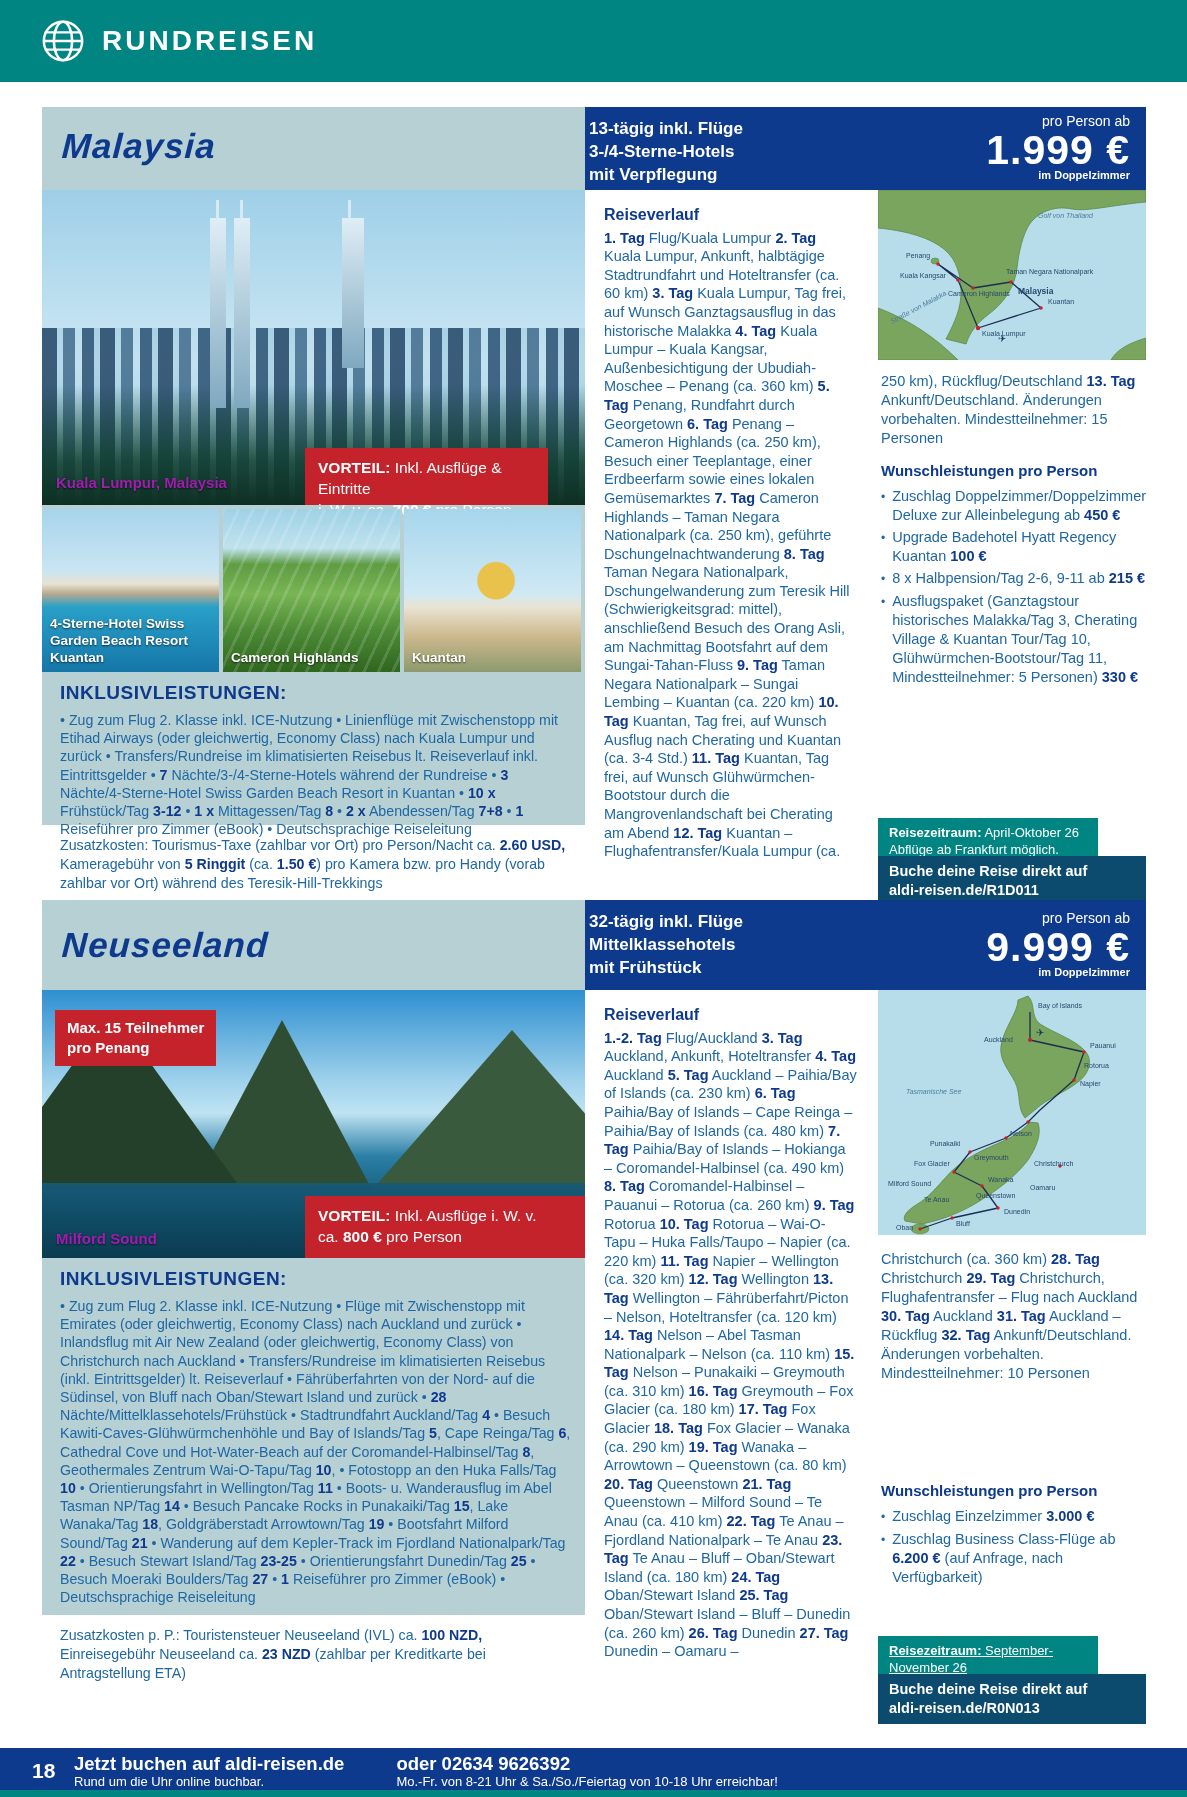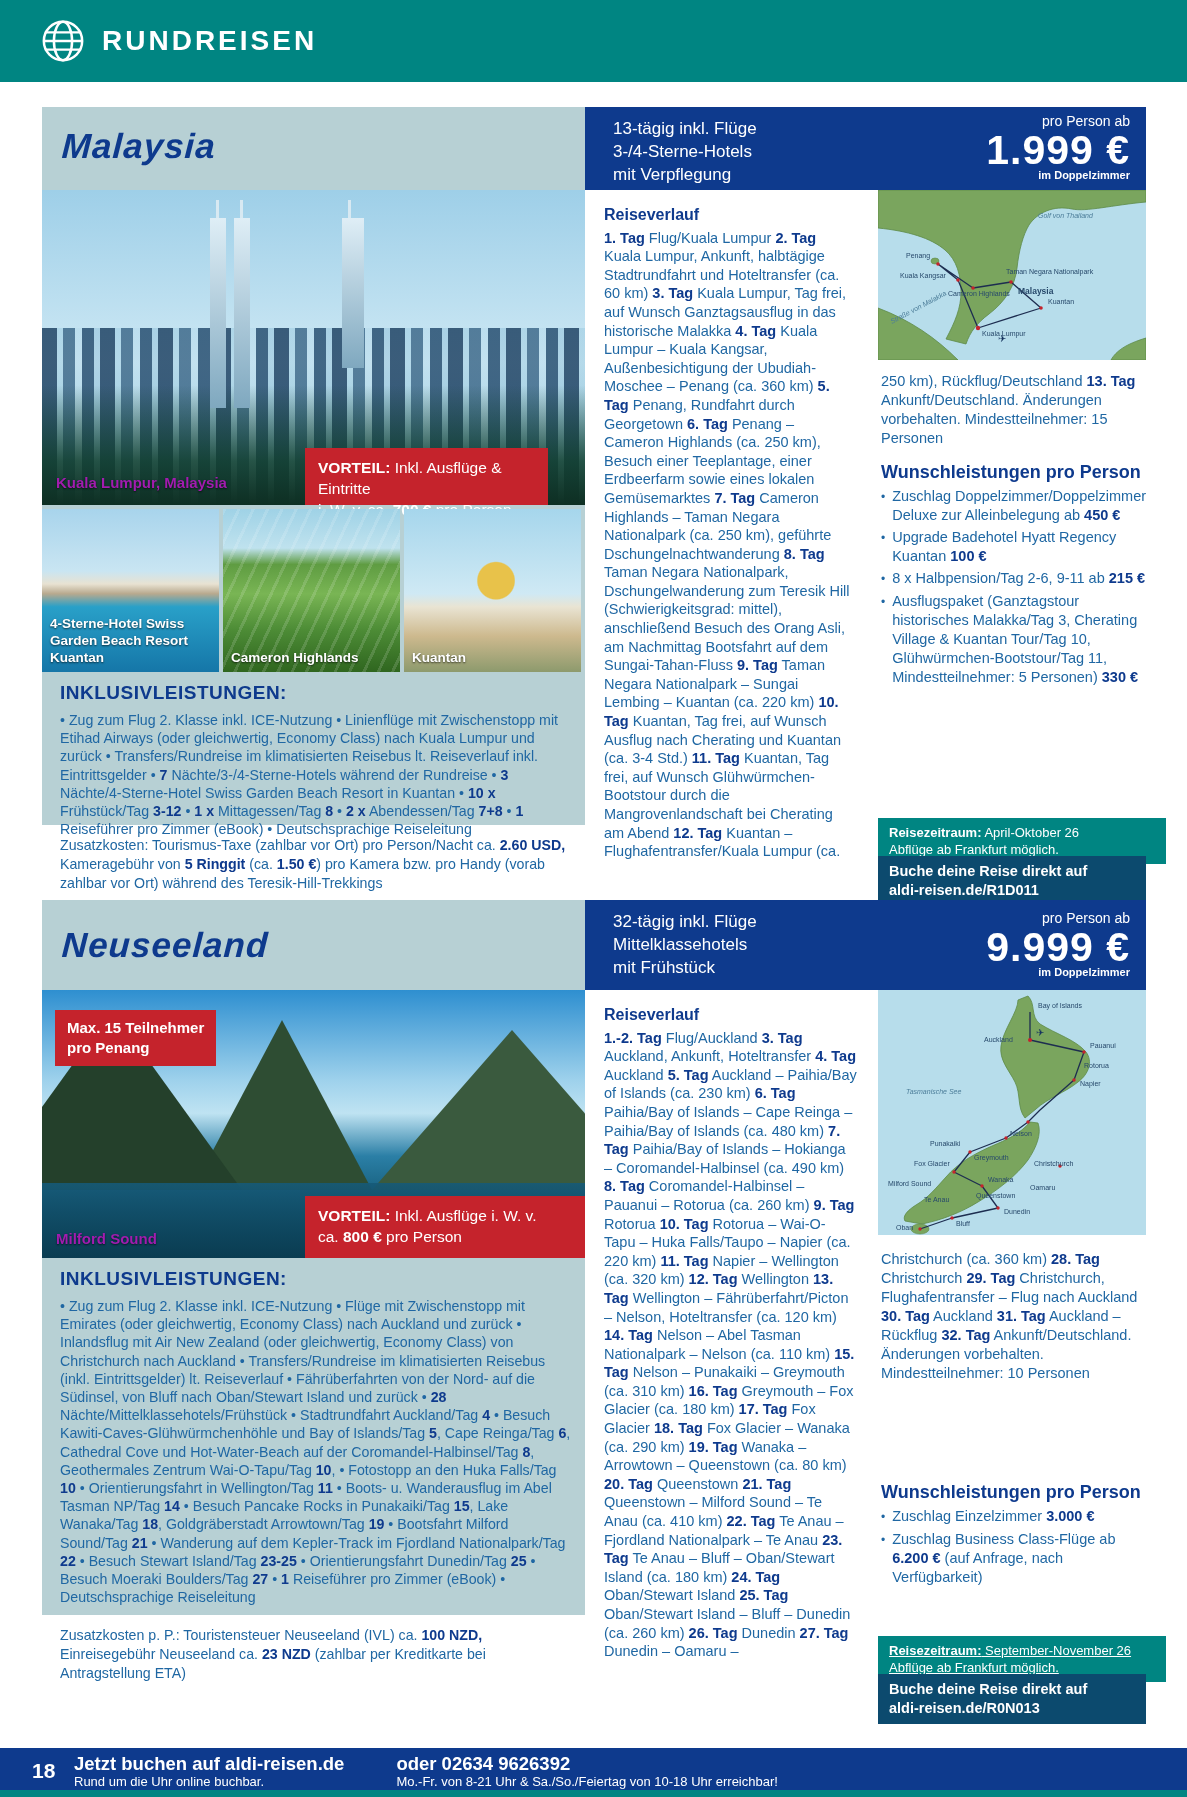--- a/index.html
+++ b/index.html
@@ -8,21 +8,21 @@
   #page { position:relative; width:1187px; height:1797px; background:#ffffff; margin:0 auto; overflow:hidden; }
 
   
   .topbar { position:absolute; left:0; top:0; width:1187px; height:82px; background:#008582; display:flex; align-items:center; padding-left:40px; }
   .globe { width:46px; height:46px; margin-right:16px; }
   .brand { color:#fff; font-size:28px; font-weight:700; letter-spacing:3px; }
 
   
   .panel { position:absolute; background:#b7d0d4; }
   .band  { position:absolute; background:#0e3a8d; color:#fff; display:flex; justify-content:space-between; }
-  .band-lines { padding:10px 0 0 28px; font-size:17px; font-weight:400; line-height:23px; }
+  .band-lines { padding:10px 0 0 4px; font-size:17px; font-weight:700; line-height:23px; }
   .price-block { text-align:right; padding:6px 16px 0 0; }
   .price-pre { font-size:14px; font-weight:400; }
   .price-big { font-size:41px; font-weight:700; line-height:42px; letter-spacing:1px; }
   .price-suf { font-size:11px; font-weight:700; margin-top:-2px; }
   .card-title { position:absolute; color:#0e3a8d; font-size:35px; font-weight:700; font-style:italic; letter-spacing:1px; transform:skewX(-3deg); }
 
   .photo { position:absolute; overflow:hidden; }
   .photo-caption { position:absolute; color:#a21caf; font-size:15px; font-weight:700; text-shadow:0 1px 2px rgba(0,0,0,.6); }
   .vorteil { position:absolute; background:#c5232c; color:#fff; padding:9px 13px; font-size:15.5px; line-height:21px; }
   .maxbox { position:absolute; background:#c5232c; color:#fff; padding:8px 12px; font-size:15px; font-weight:700; line-height:20px; }
@@ -33,26 +33,26 @@
 
   .inkl { position:absolute; }
   .inkl h3 { color:#0e3a8d; font-size:19px; letter-spacing:.5px; margin-bottom:7px; }
   .bodytext { color:#1f67a3; font-size:14.2px; line-height:18.2px; }
   .bodytext b, .mid b, .col2 b, .wli b, .zusatz b { color:#0e3a8d; font-weight:700; }
   .zusatz { position:absolute; color:#1f67a3; font-size:14.2px; line-height:18.9px; }
 
   .mid { position:absolute; color:#1f67a3; font-size:14.5px; line-height:18.6px; }
   .mid h3, .col-h { color:#0e3a8d; font-size:16px; font-weight:700; margin-bottom:4px; }
   .col2 { position:absolute; color:#1f67a3; font-size:14.5px; line-height:19px; }
-  .wunsch-h { position:absolute; color:#0e3a8d; font-size:18px; font-weight:700; }
+  .wunsch-h { position:absolute; color:#0e3a8d; font-size:15px; font-weight:700; }
   .wlist { position:absolute; color:#1f67a3; font-size:14.5px; line-height:19px; }
   .wli { display:flex; margin-bottom:3px; }
   .wld { margin-right:7px; font-size:12px; padding-top:1px; color:#1f67a3; }
 
-  .zeitraum { position:absolute; background:#008582; color:#fff; padding:6px 11px; font-size:13px; line-height:17px; width:288px; }
+  .zeitraum { position:absolute; background:#008582; color:#fff; padding:6px 11px; font-size:13px; line-height:17px; width:220px; }
   .zeitraum b { font-weight:700; color:#fff; }
   .buche { position:absolute; background:#0c4a6e; color:#fff; padding:6px 11px; font-size:14.5px; font-weight:700; line-height:19px; width:268px; cursor:pointer; }
 
   .mapbox { position:absolute; background:#b7ddeb; }
   .mapbox svg { display:block; }
   .mlabel { font-size:7px; fill:#27496b; font-family:"Liberation Sans", sans-serif; }
   .mlabel.big { font-size:8.5px; font-weight:bold; }
   .mlabel.sea { fill:#4c7d99; font-style:italic; }
   .plane { font-size:10px; fill:#16345e; }
 

